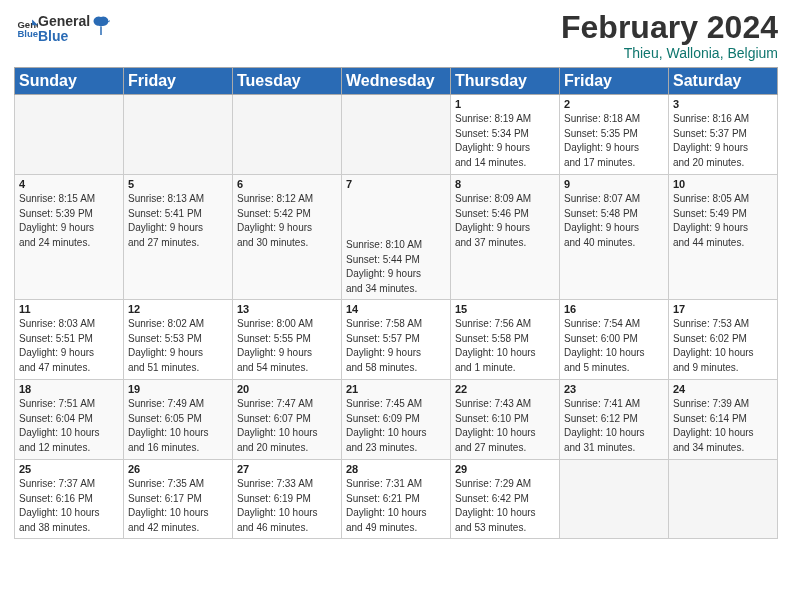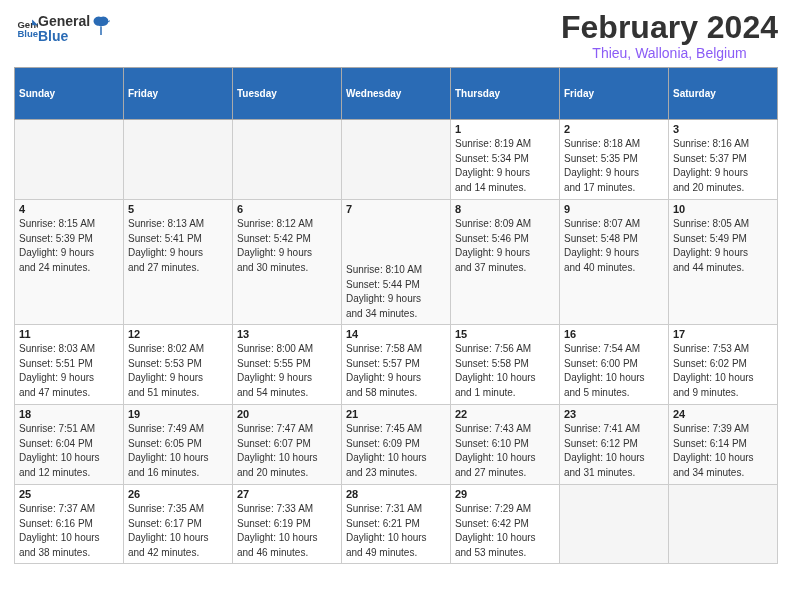--- a/index.html
+++ b/index.html
@@ -25,43 +25,43 @@
       display: flex;
       align-items: center;
       margin-top: 4px;
     }
     .logo-icon {
       width: 22px;
       height: 22px;
       margin-left: 2px;
     }
     .title-block {
-      text-align: center;
+      text-align: right;
     }
     .month-year {
       font-size: 32px;
       font-weight: bold;
       color: #333;
       line-height: 1.1;
     }
     .location {
       font-size: 14px;
-      color: #8b5cf6;
+      color: #0f766e;
     }
     .calendar {
       width: 100%;
       border-collapse: collapse;
       table-layout: fixed;
     }
     .calendar th {
       background: #2a6bb5;
       color: #fff;
-      font-size: 10px;
+      font-size: 16px;
       font-weight: bold;
-      padding: 20px 4px;
+      padding: 4px 4px;
       text-align: left;
       border: 1px solid #aaa;
     }
     .calendar td {
       vertical-align: top;
       border: 1px solid #ccc;
       padding: 3px 4px;
       font-size: 9.5px;
       color: #333;
       height: 80px;

